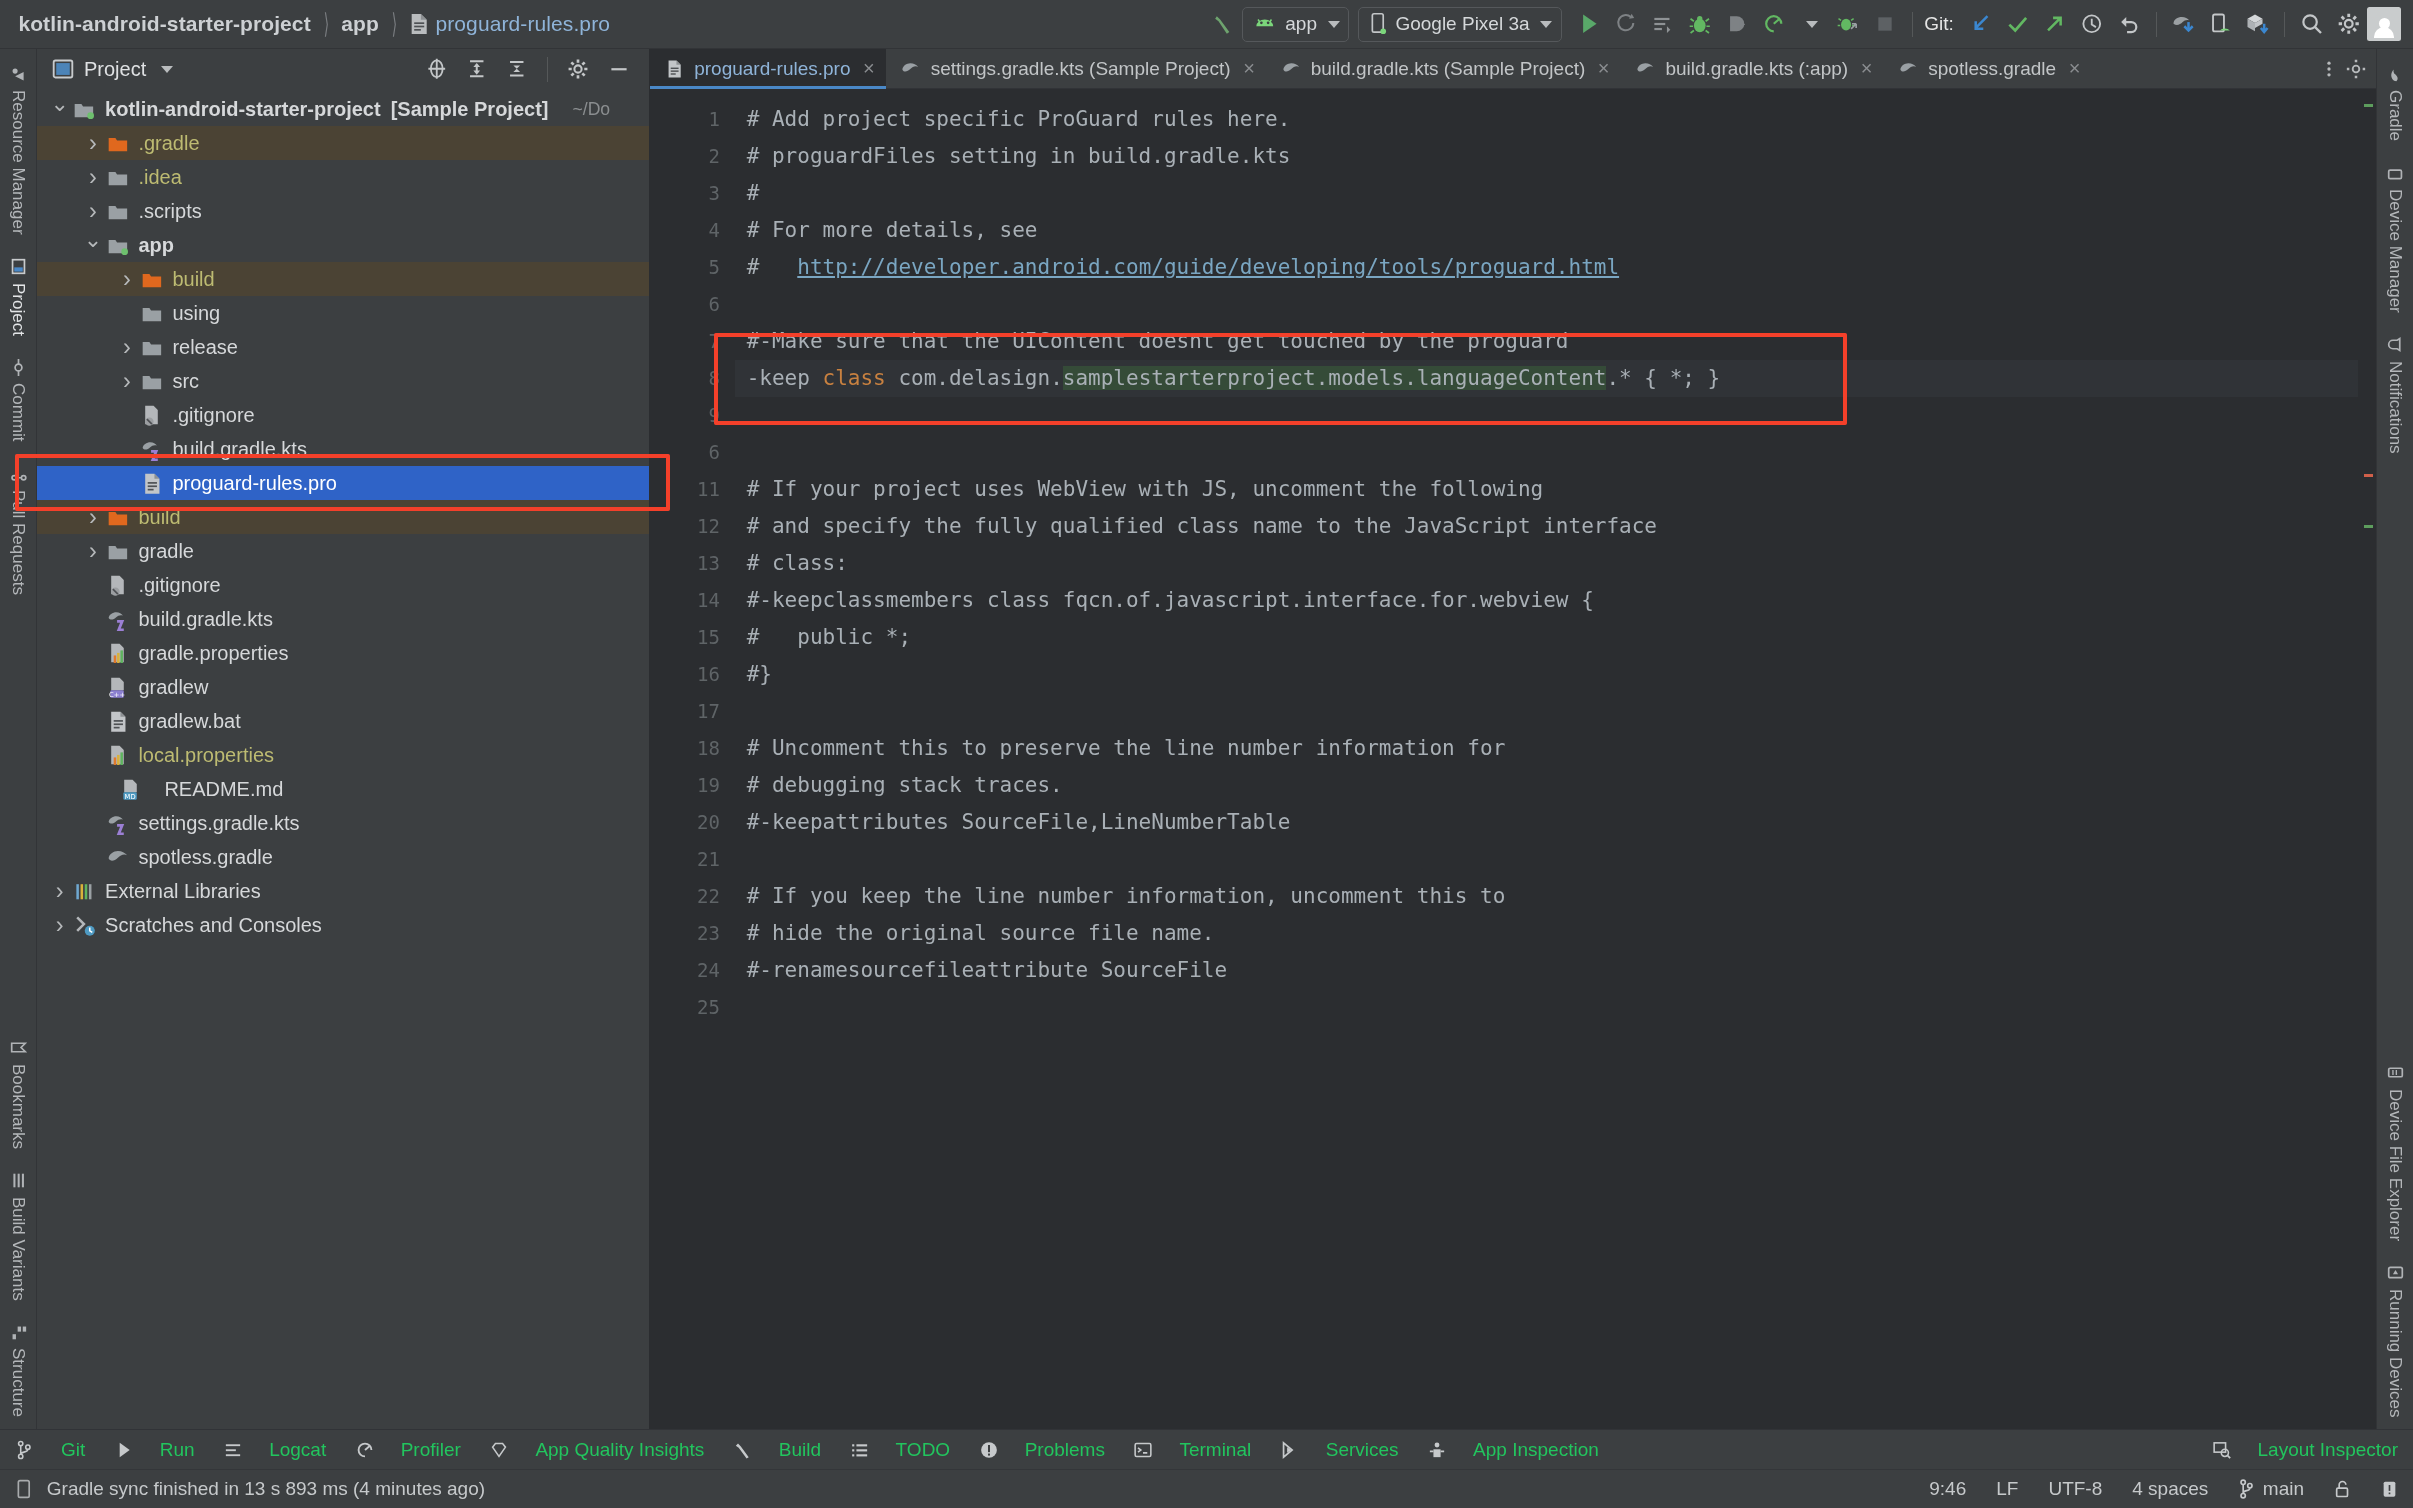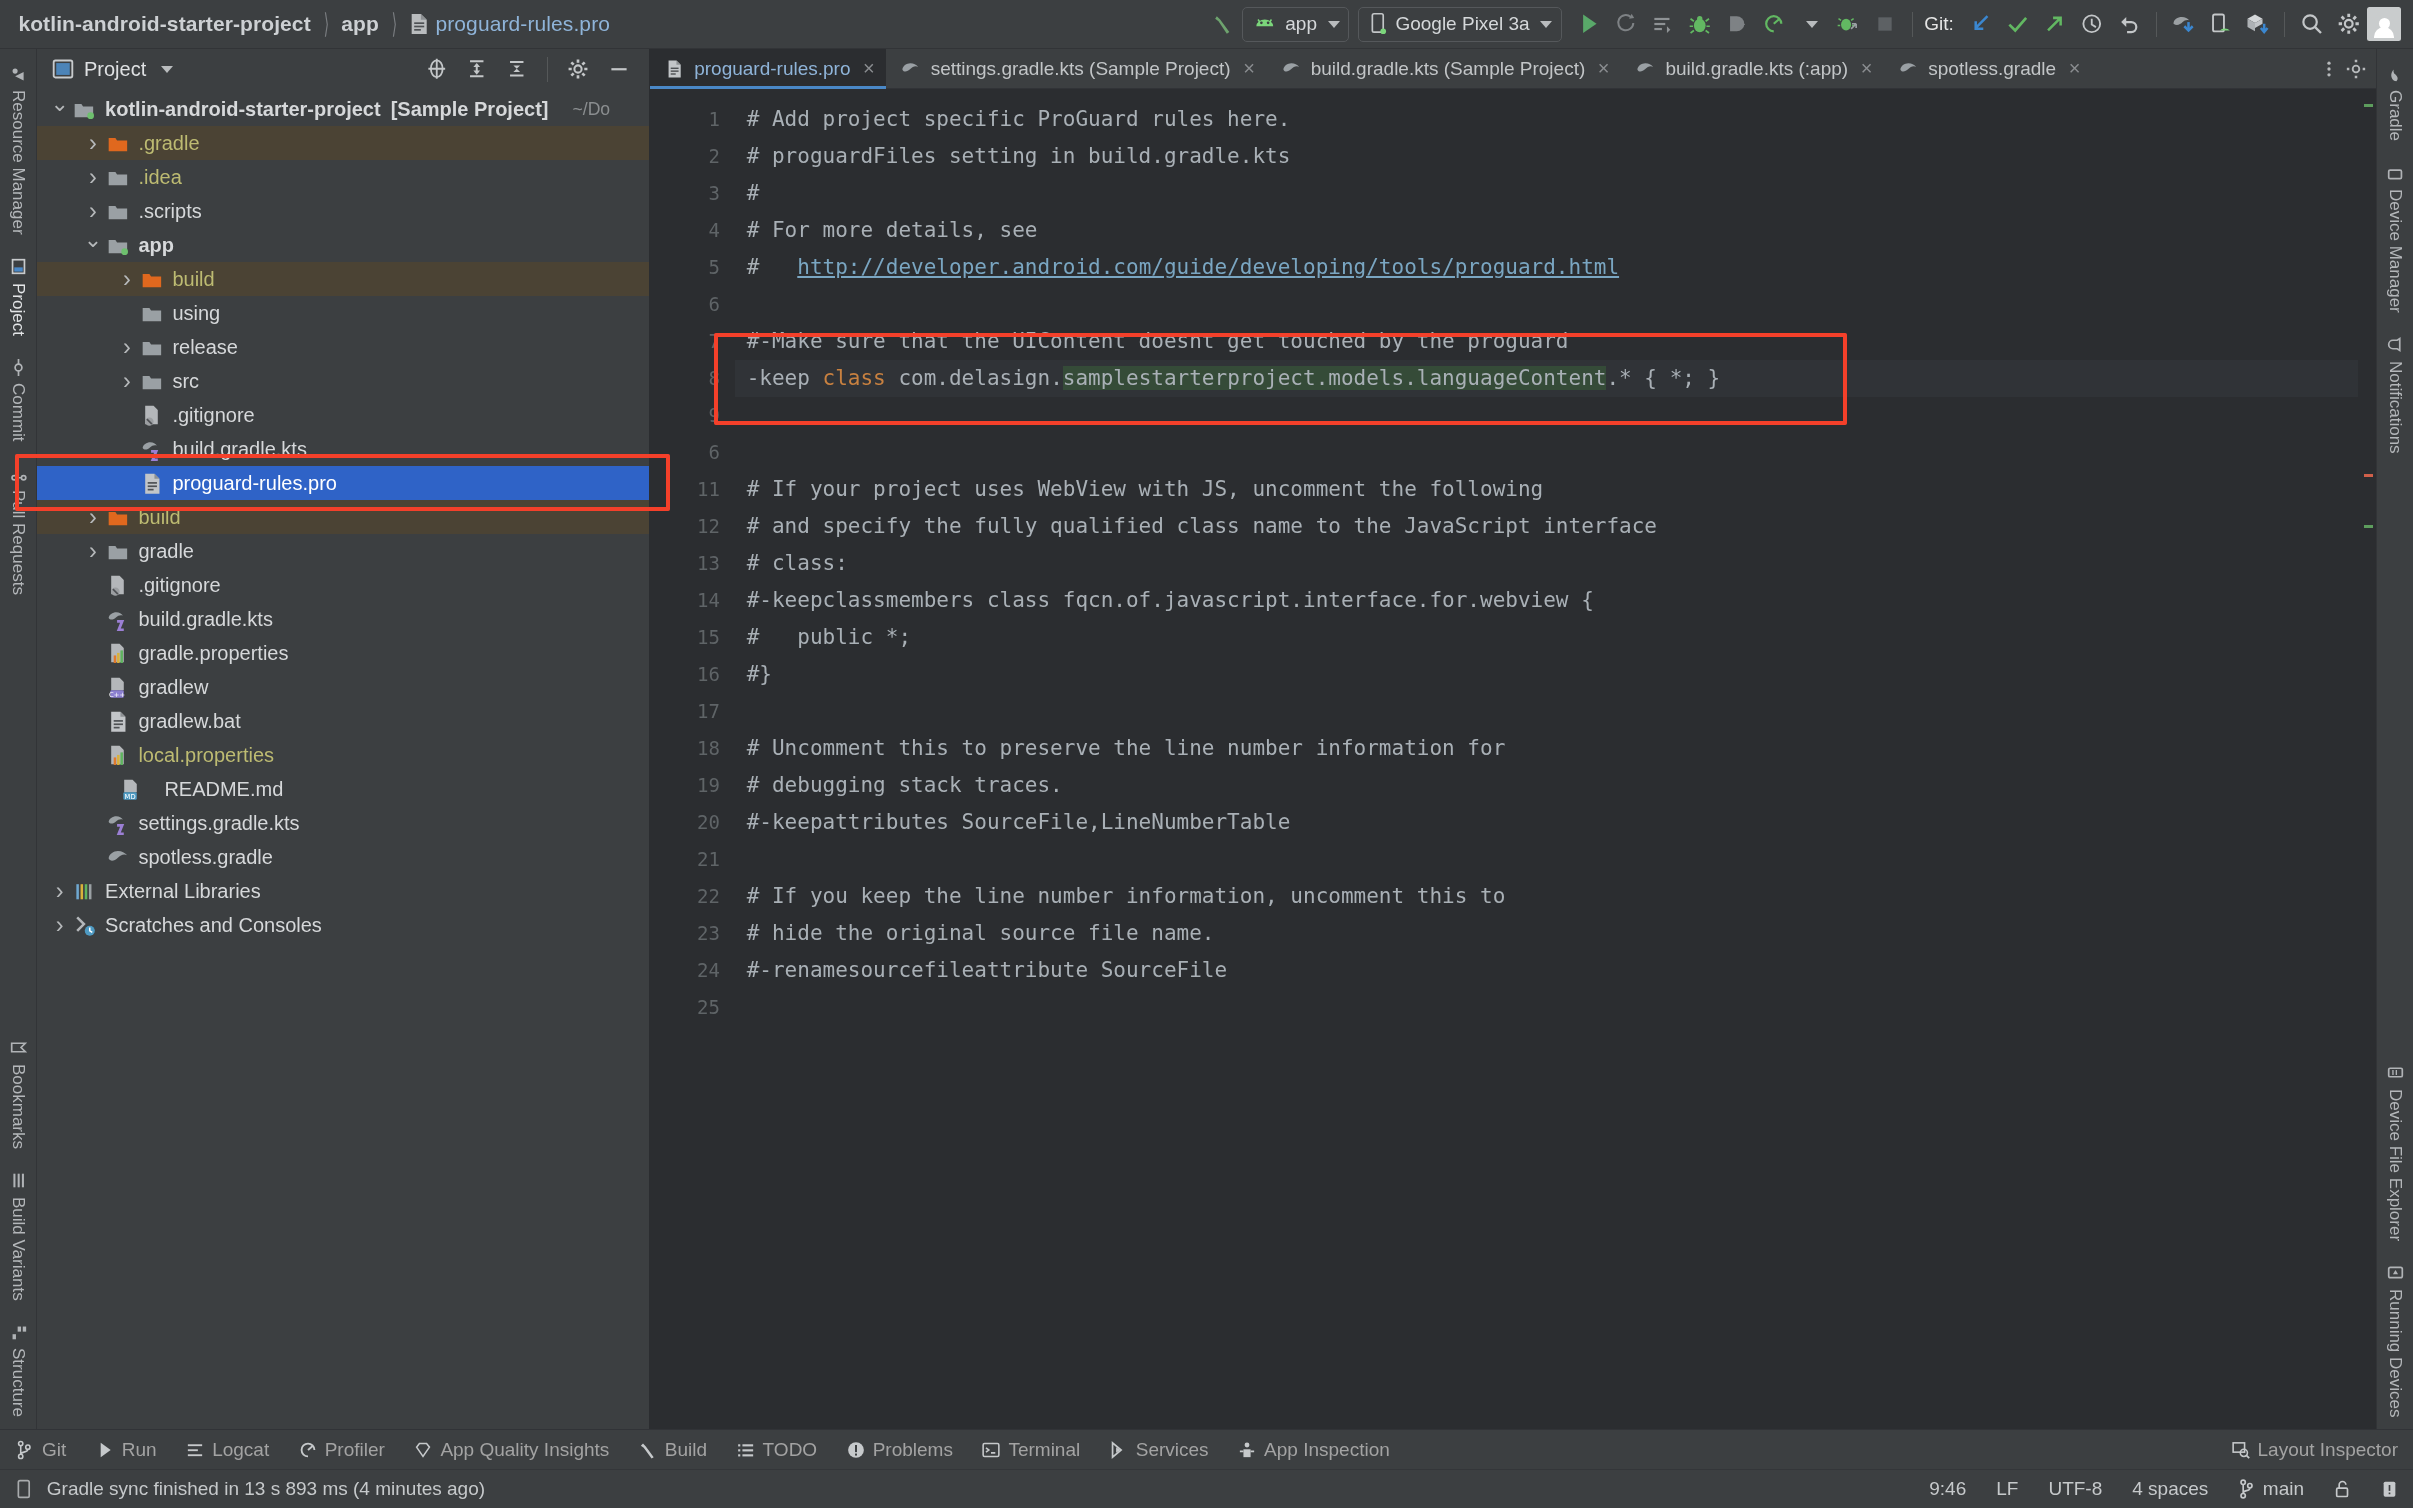--- a/index.html
+++ b/index.html
@@ -168,22 +168,22 @@
     position: absolute; border: 4.2px solid #f4402a; border-radius: 1.7px;
     pointer-events: none; z-index: 40;
   }
 
   
   .toolwin {
     height: 40px; flex: 0 0 40px; background: #3c3f41;
     display: flex; align-items: center; padding: 0 15px;
     border-top: 0.8px solid #313337;
   }
-  .tw-item { display: flex; align-items: center; gap: 7px; font-size: 19px;
-    color: #a3a3a3; margin-right: 28.5px; }
+  .tw-item { display: flex; align-items: center; gap: 26px; font-size: 19px;
+    color: #22c55e; margin-right: 28.5px; }
   .tw-spacer { flex: 1 1 auto; }
 
   .status {
     height: 39px; flex: 0 0 39px; background: #3c3f41;
     display: flex; align-items: center; padding: 0 15px;
     border-top: 0.8px solid #343639; font-size: 19px; color: #c6c9cb;
   }
   .status-msg { margin-left: 13.4px; }
   .st-item { margin-left: 30px; display: flex; align-items: center; gap: 7.5px; }
 

